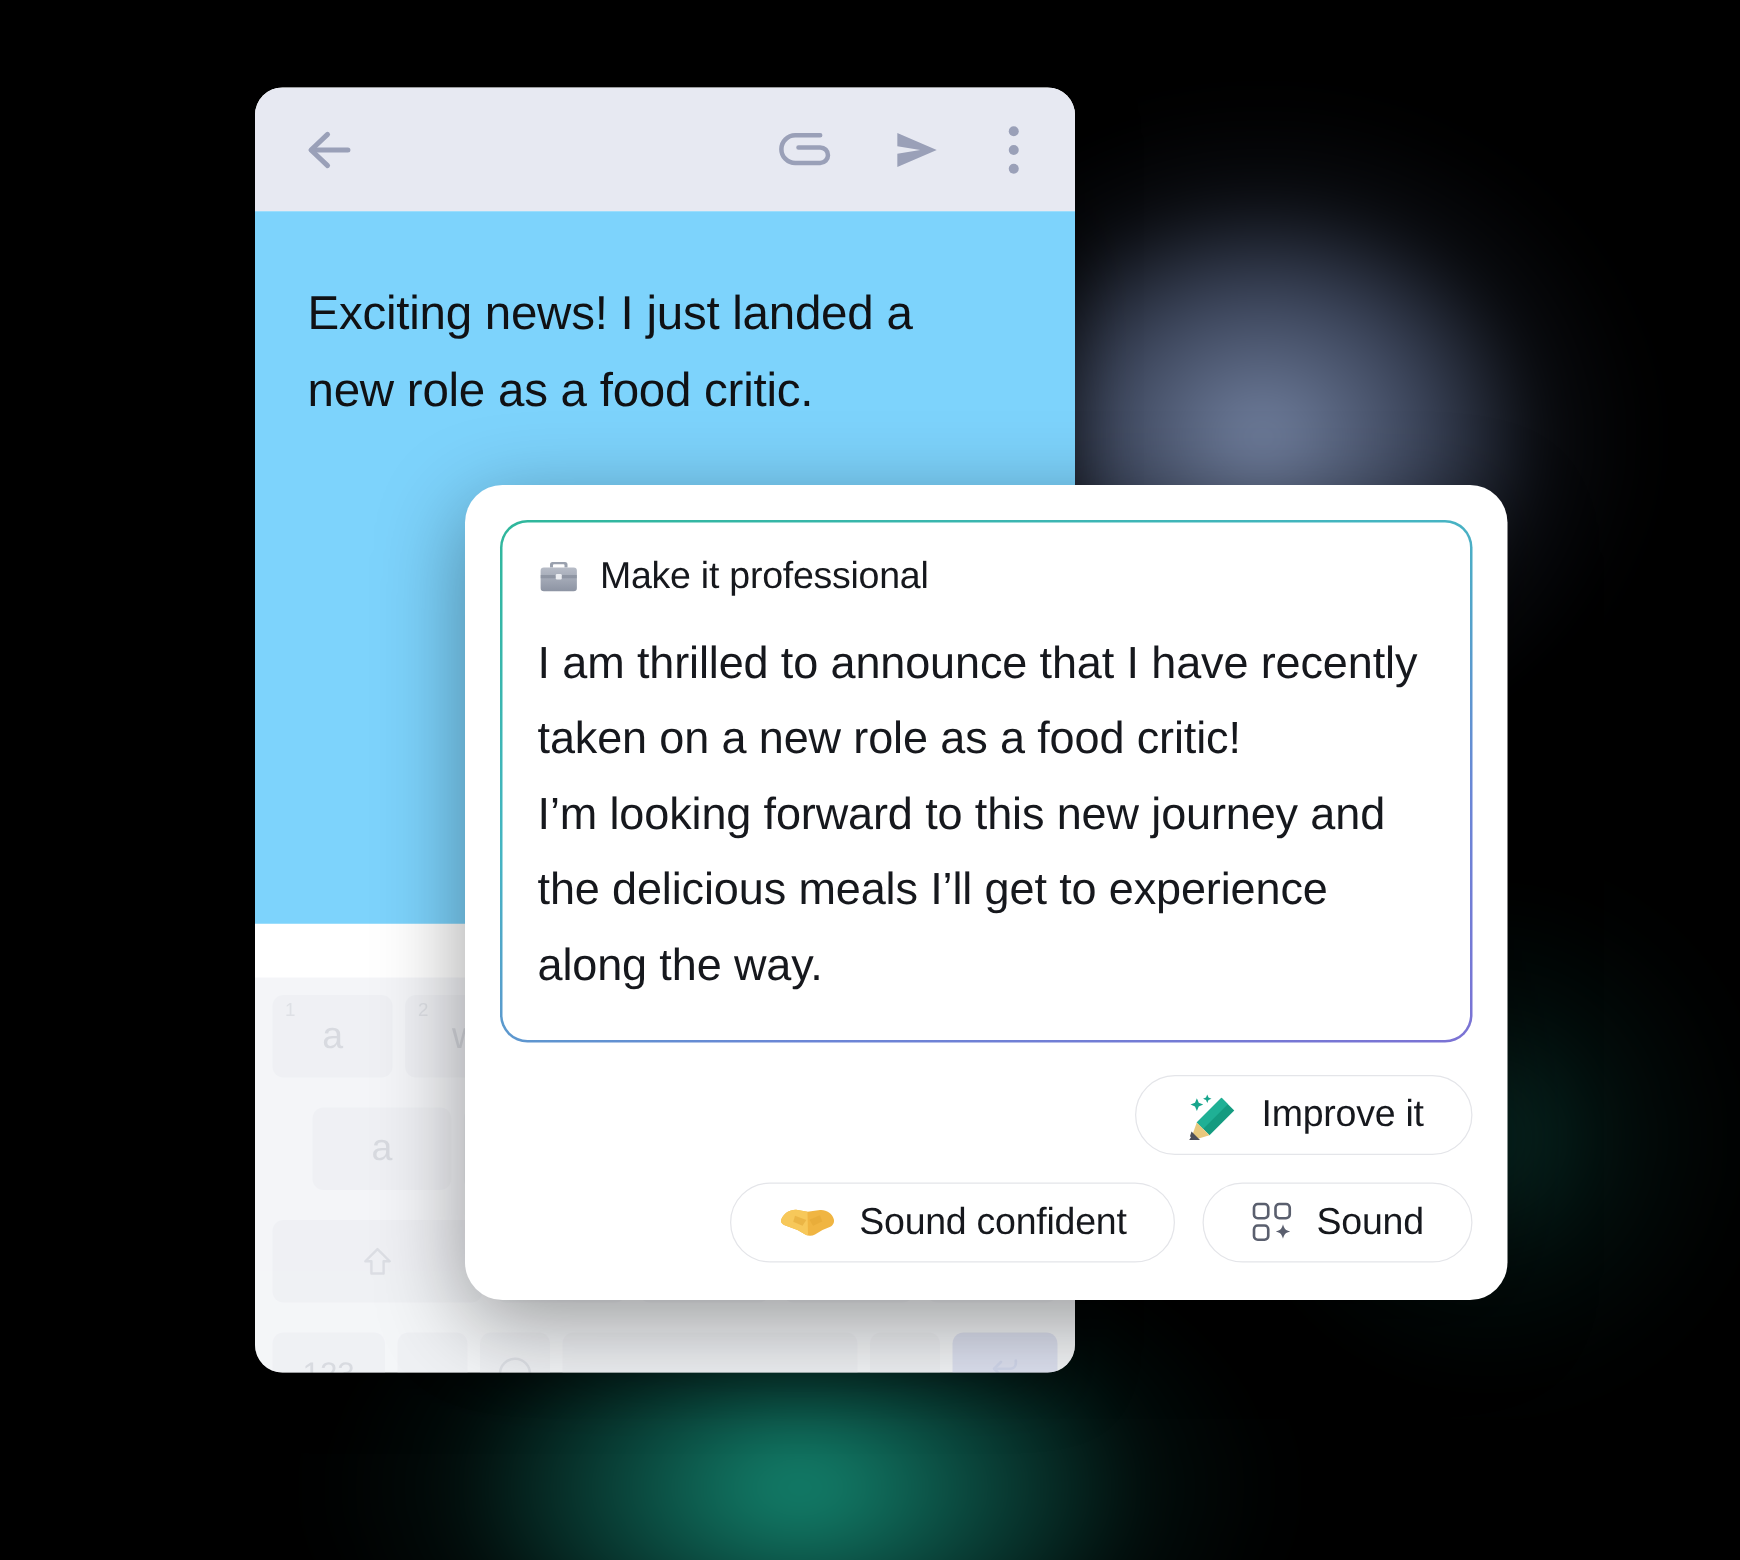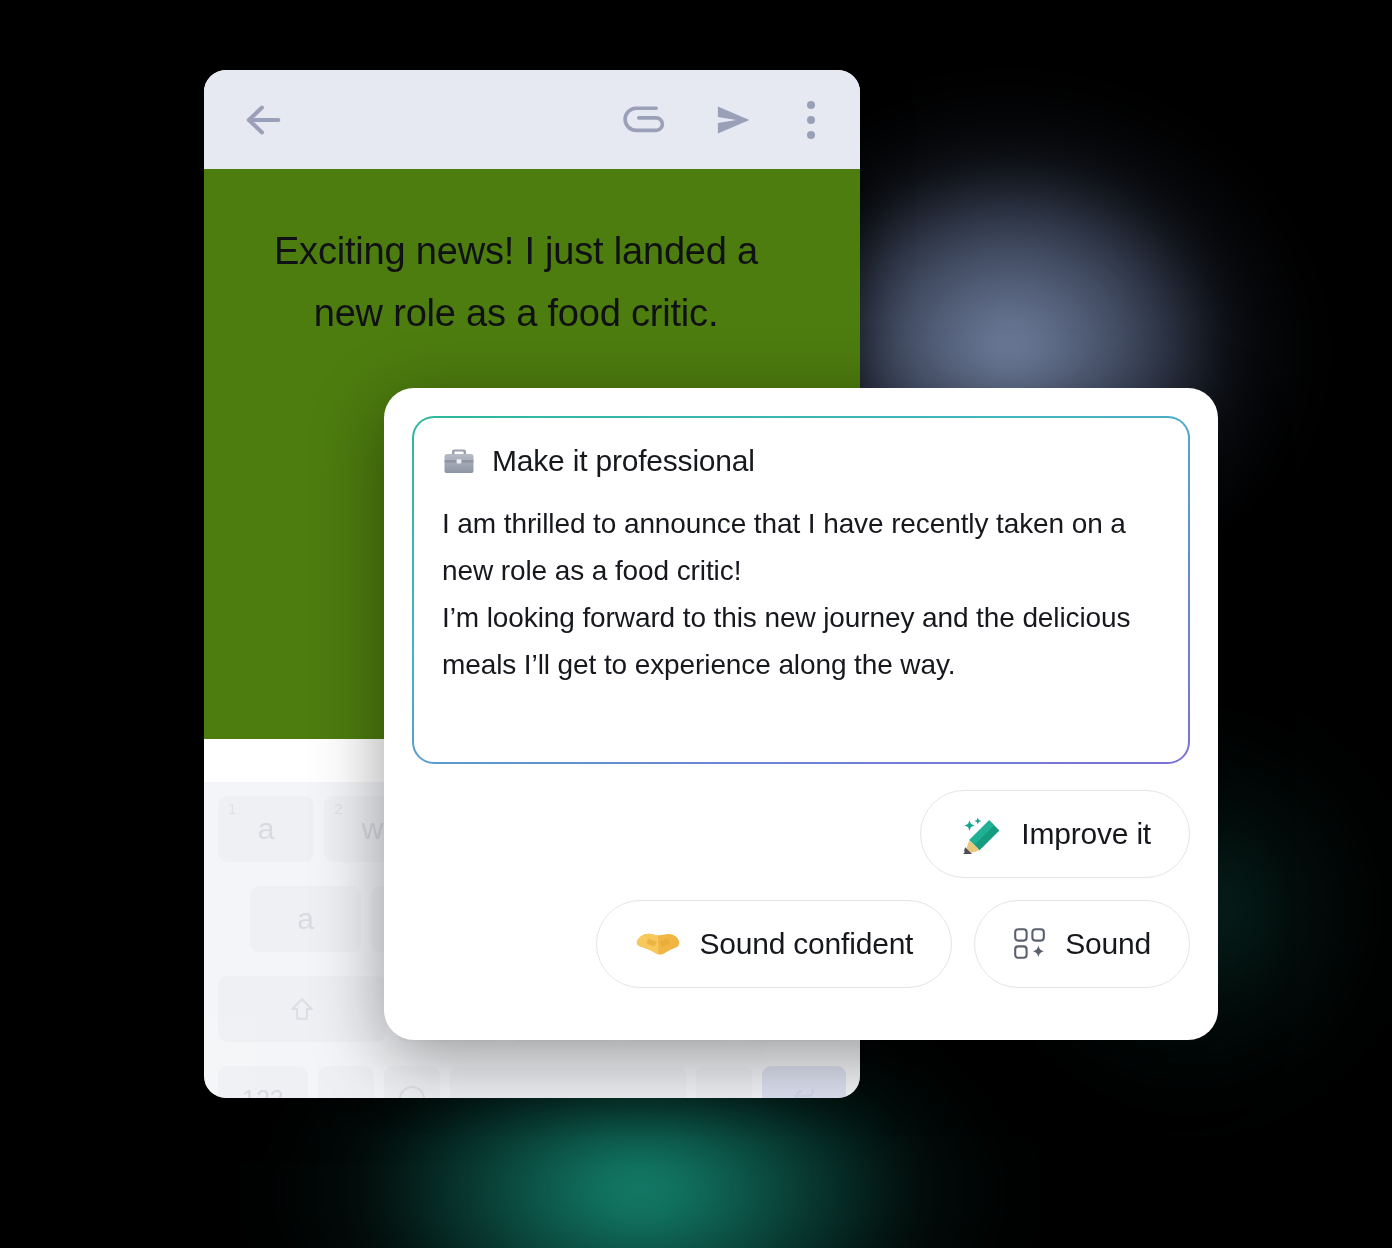--- a/index.html
+++ b/index.html
@@ -70,23 +70,22 @@
   .tb-back { width: 46px; height: 46px; }
   .tb-clip { width: 52px; height: 44px; margin-right: 40px; }
   .tb-send { width: 48px; height: 44px; margin-right: 40px; }
   .tb-more { width: 26px; height: 44px; }
 
   .dots { display: flex; flex-direction: column; gap: 7px; align-items: center; }
   .dots i { width: 8px; height: 8px; border-radius: 50%; background: #9aa0b8; display: block; }
 
   #phone-body {
     padding: 52px 42px 0 42px;
-    background: #4d7c0f;
+    background: #7dd3fc;
     height: 570px;
-    text-align: center;
   }
   #compose-text {
     font-size: 38px;
     line-height: 1.62;
     color: #101114;
     letter-spacing: -0.2px;
     max-width: 540px;
   }
 
   
@@ -128,21 +127,21 @@
     font-size: 15px;
     color: #c4c8d1;
   }
   .key .num { font-size: 25px; }
   .shift-arrow { width: 26px; height: 28px; }
   .globe { width: 26px; height: 26px; border-radius: 50%; border: 2px solid #c4c8d1; }
 
   
   #suggestion-card {
     position: absolute;
-    left: 384px; top: 388px;
+    left: 372px; top: 388px;
     width: 834px; height: 652px;
     background: #ffffff;
     border-radius: 30px;
     box-shadow: 0 18px 70px rgba(0,0,0,0.38);
     padding: 28px 28px 26px 28px;
   }
 
   #rewrite-box {
     position: relative;
     border-radius: 22px;
@@ -167,41 +166,41 @@
     color: #16181d;
     letter-spacing: -0.2px;
   }
   .emoji { display: inline-block; line-height: 1; }
   .emoji-briefcase { width: 34px; height: 30px; }
   .emoji-pencil { width: 44px; height: 40px; }
   .emoji-broom { width: 44px; height: 42px; }
   .emoji-handshake { width: 46px; height: 36px; }
 
   #rewrite-text {
-    font-size: 28px;
+    font-size: 36px;
     line-height: 1.68;
     color: #16181d;
     letter-spacing: -0.1px;
   }
   #rewrite-text .para { margin: 0; }
 
   
   #actions { margin-top: 26px; }
   .chip-row {
     display: flex;
     justify-content: flex-end;
     gap: 22px;
     margin-bottom: 22px;
   }
   .chip-row:last-child { margin-bottom: 0; }
   .chip {
     display: inline-flex;
     align-items: center;
     gap: 18px;
-    height: 88px;
+    height: 64px;
     padding: 0 38px;
     border: 1.5px solid #e4e5e9;
     border-radius: 44px;
     background: #ffffff;
     font-size: 30px;
     color: #16181d;
     letter-spacing: -0.2px;
     white-space: nowrap;
     cursor: pointer;
   }

